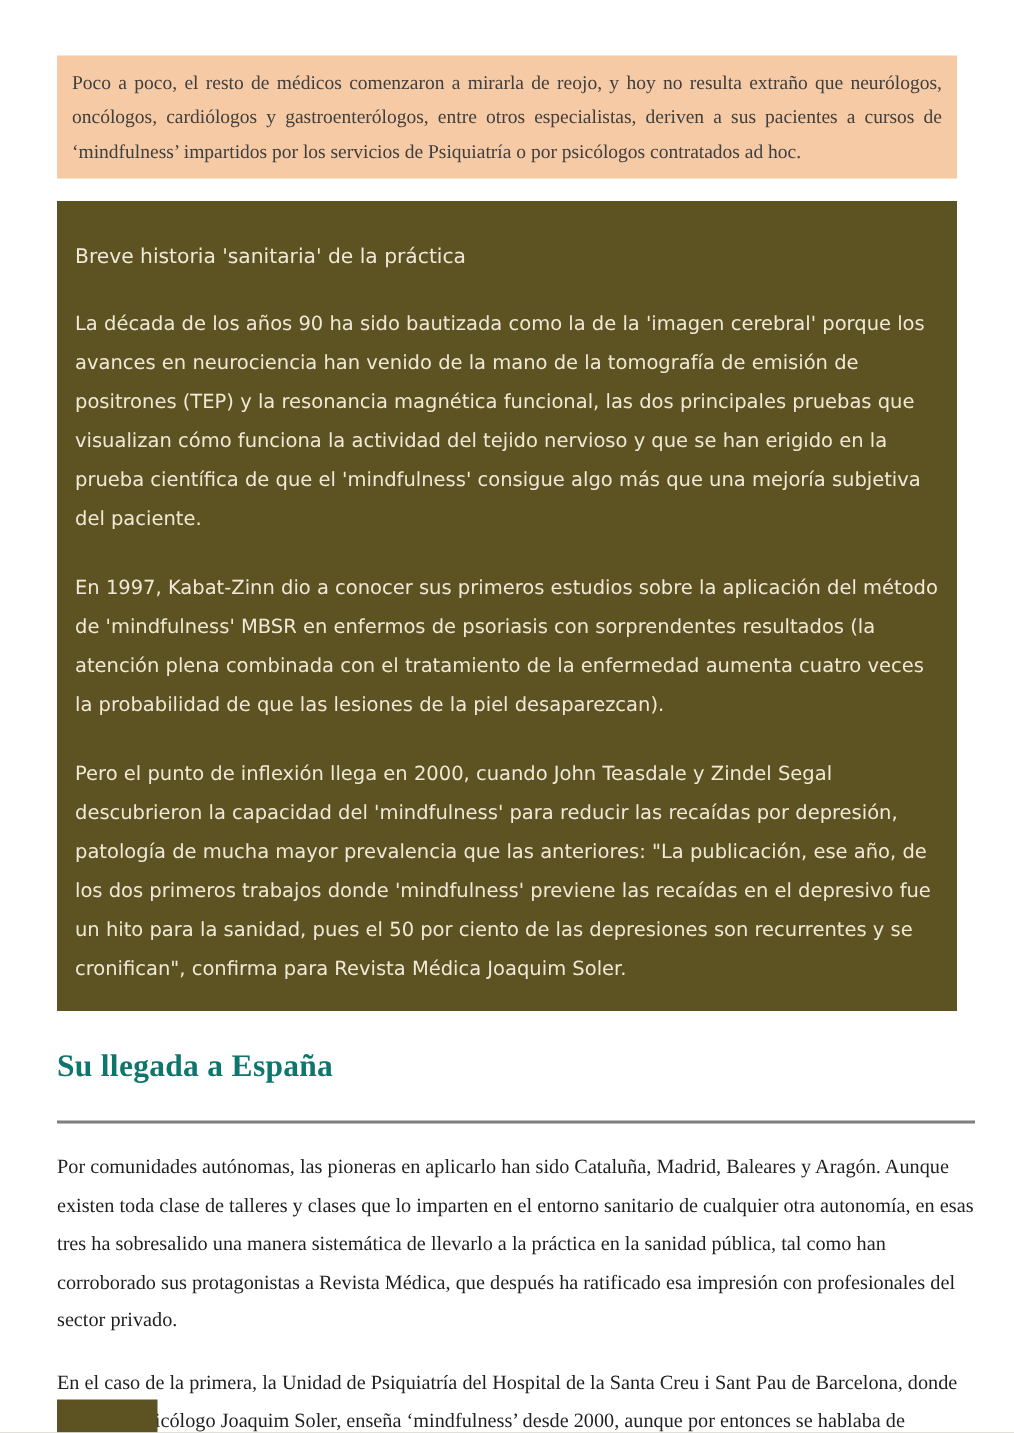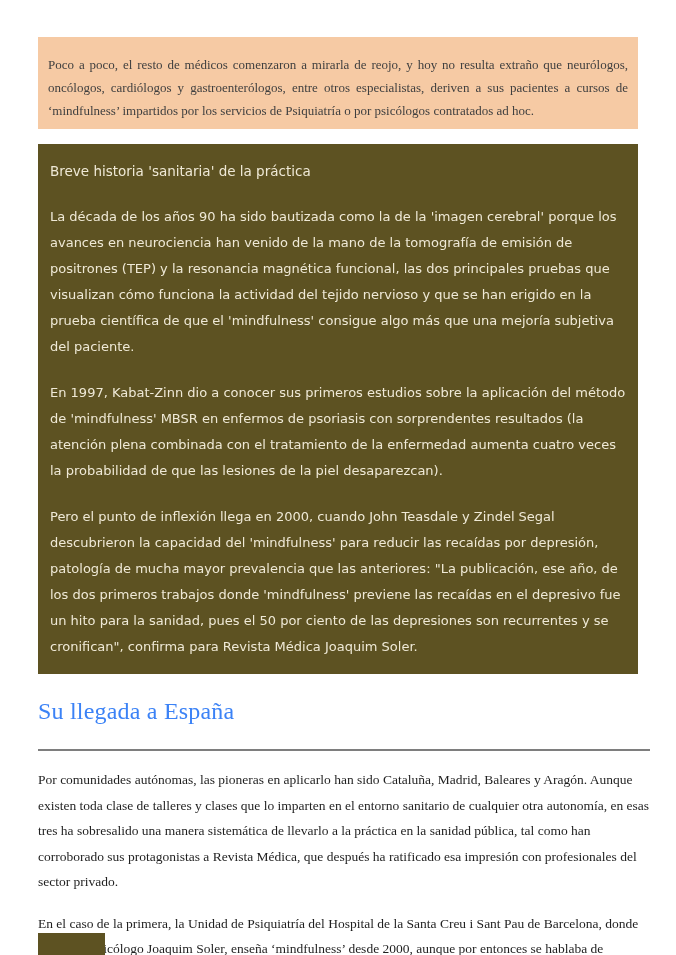--- a/index.html
+++ b/index.html
@@ -18,49 +18,49 @@
     width:612px;
   }
   .intro-box{
     margin-top:37px;
     width:600px;
     box-sizing:border-box;
     background:#f6caa4;
     color:#3f3f3f;
     font-size:13px;
     line-height:23px;
-    padding:16px 10px 7px 10px;
+    padding:6px 10px 7px 10px;
     text-align:justify;
     font-family:"Liberation Serif", serif;
   }
   .history-box{
     margin-top:15px;
     width:600px;
     box-sizing:border-box;
     background:#5d5222;
     color:#efe9d6;
     font-family:"DejaVu Sans", sans-serif;
     font-size:13px;
     line-height:26px;
-    padding:14px 12px 14px 12px;
+    padding:24px 12px 14px 12px;
   }
   .history-box .hb-title{
     margin:0 0 20px 0;
     font-size:13.5px;
     font-weight:normal;
   }
   .history-box p{
     margin:16px 0 20px 0;
   }
   .history-box p:last-child{margin-bottom:0;}
   .section-heading{
     margin:24px 0 0 0;
-    font-size:24px;
-    font-weight:normal;
-    color:#3b82f6;
+    font-size:21px;
+    font-weight:bold;
+    color:#0f766e;
     font-family:"Liberation Serif", serif;
     letter-spacing:0.2px;
   }
   .rule{
     margin-top:24px;
     width:612px;
     height:2px;
     background:#7e7e7e;
     border:none;
   }

